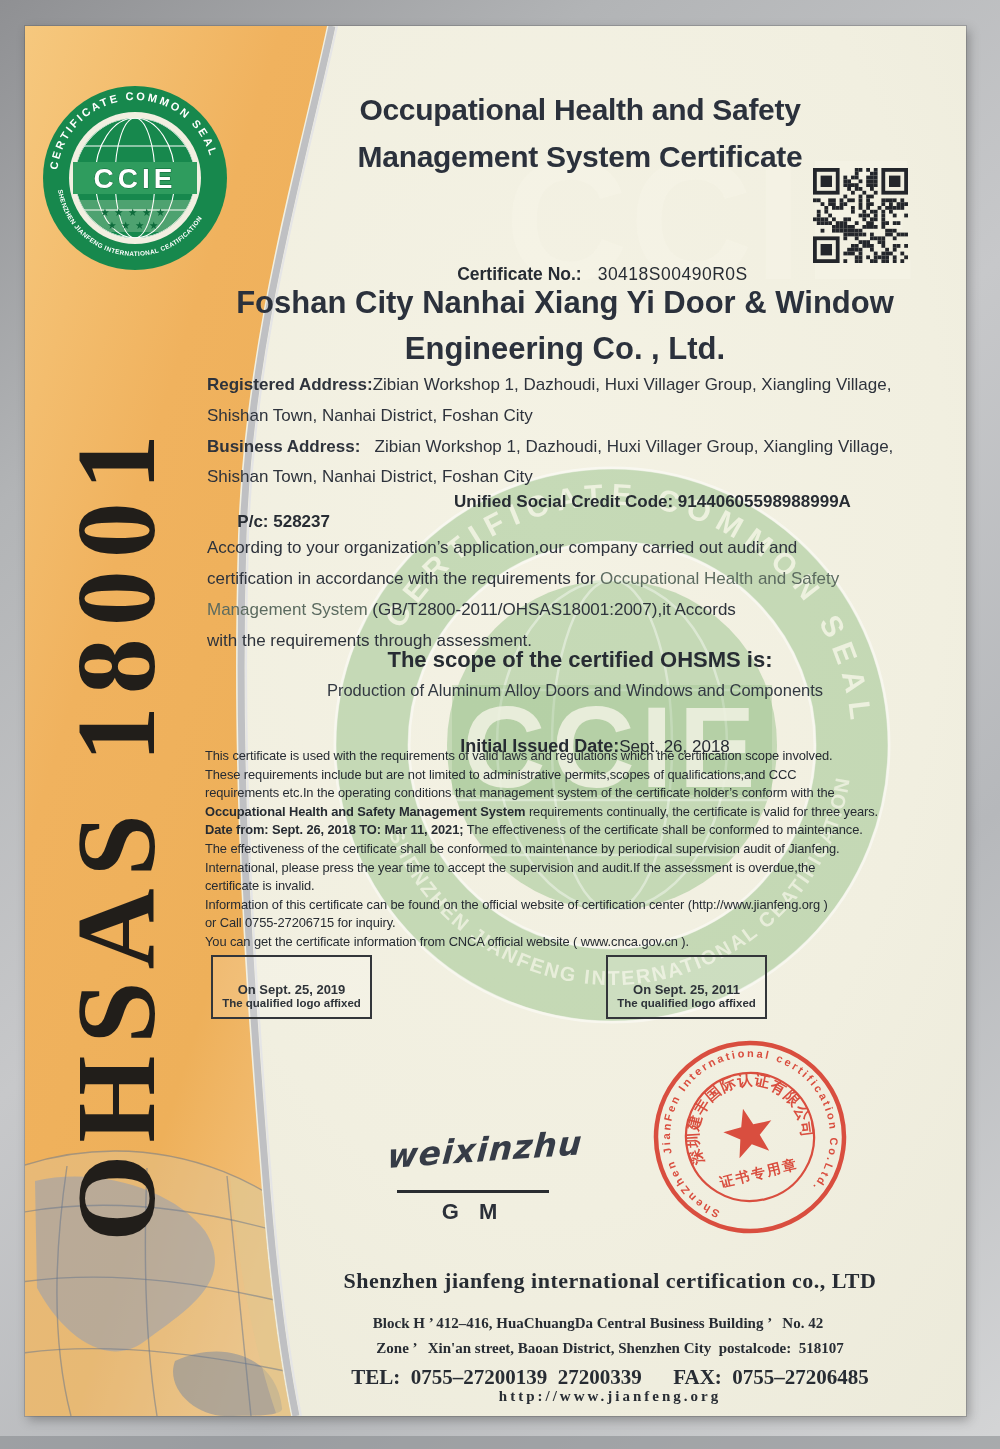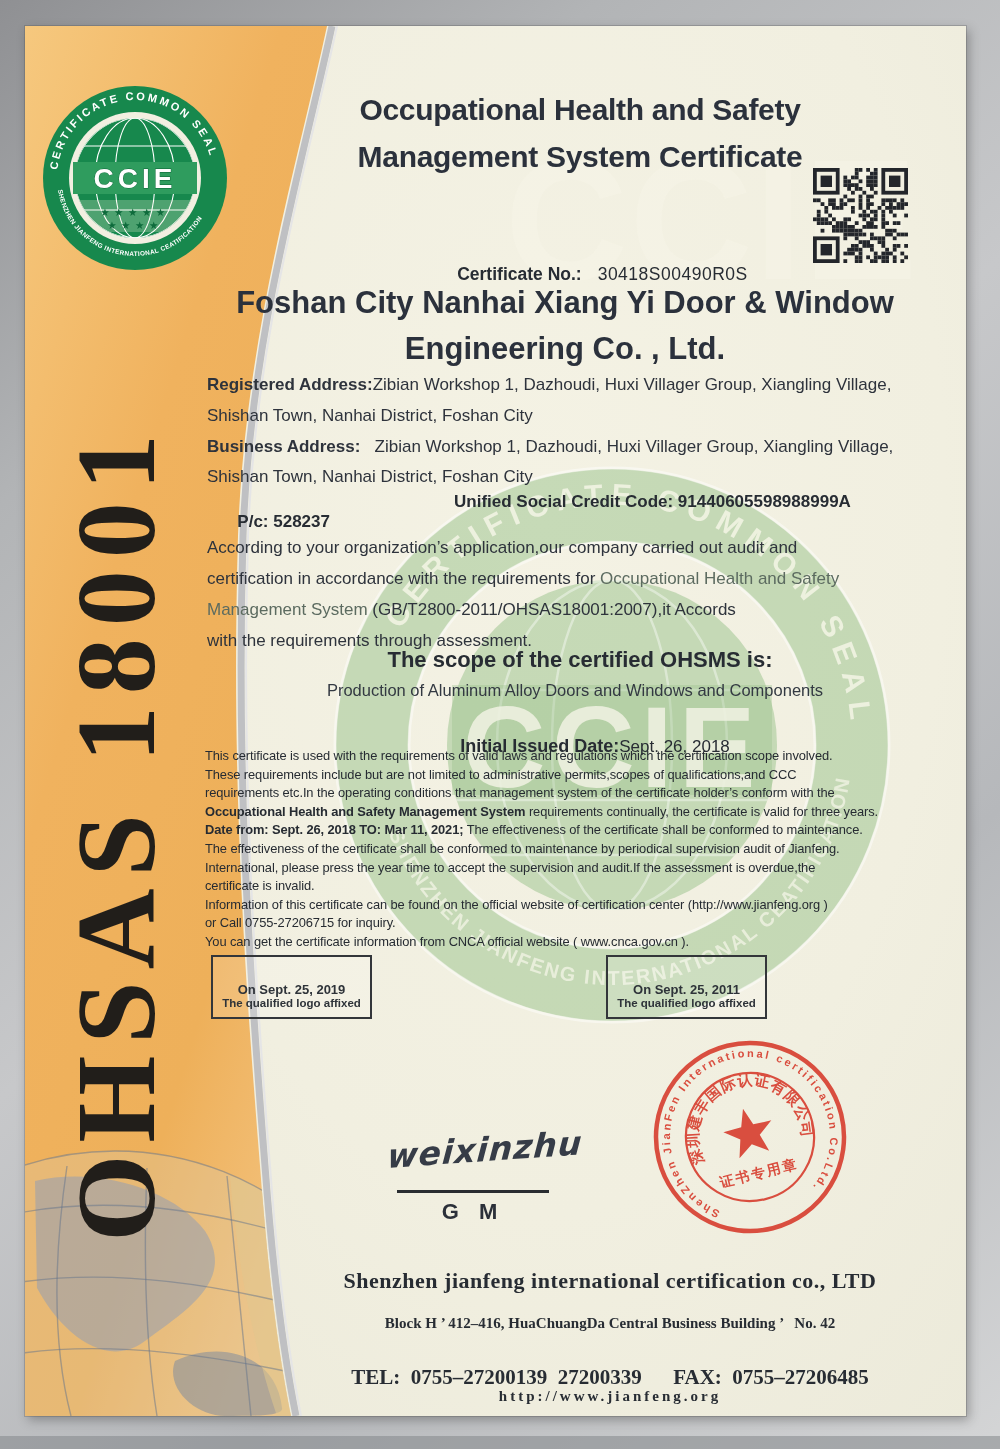--- a/index.html
+++ b/index.html
@@ -68,21 +68,21 @@
   .affix2{left:581px;}
   .sig-name{
     position:absolute;left:360px;top:1104px;width:200px;text-align:center;
     font-family:"DejaVu Sans",sans-serif;font-style:italic;font-weight:700;font-size:33px;color:#363c47;
     transform:rotate(-4deg) skewX(-8deg);letter-spacing:1px;
   }
   .sig-line{position:absolute;left:372px;top:1164px;width:152px;height:2.5px;background:#2a2d31;}
   .sig-title{position:absolute;left:372px;top:1173px;width:152px;text-align:center;font-size:22px;font-weight:700;letter-spacing:7px;color:#2b3039;}
   .stamp-svg{position:absolute;left:625px;top:1011px;opacity:.93;}
   .f-org{position:absolute;top:1242px;left:220px;width:730px;text-align:center;font-family:"Liberation Serif",serif;font-weight:700;font-size:22px;letter-spacing:.5px;}
-  .f-a1{position:absolute;top:1289px;left:220px;width:730px;text-align:center;font-family:"Liberation Serif",serif;font-weight:700;font-size:15px;white-space:pre;}
+  .f-a1{position:absolute;top:1289px;left:208px;width:730px;text-align:center;font-family:"Liberation Serif",serif;font-weight:700;font-size:15px;white-space:pre;}
   .f-a2{position:absolute;top:1314px;left:220px;width:730px;text-align:center;font-family:"Liberation Serif",serif;font-weight:700;font-size:15px;white-space:pre;}
   .f-tel{position:absolute;top:1339px;left:220px;width:730px;text-align:center;font-family:"Liberation Serif",serif;font-weight:700;font-size:21px;white-space:pre;}
   .f-url{position:absolute;top:1362px;left:220px;width:730px;text-align:center;font-family:"Liberation Serif",serif;font-weight:700;font-size:15px;letter-spacing:3px;}
 </style>
 </head>
 <body>
 
 <div class="cert">
 
   <div class="ghost-ccie">CCIE</div>
@@ -466,17 +466,18 @@
         <text font-size="15" font-weight="700" fill="#d84233" stroke="none">
           <textPath href="#stCn" startOffset="68" textLength="190">深圳建丰国际认证有限公司</textPath>
         </text>
         <path d="M100,71 L106.2,88.5 L124.7,89.0 L110.0,100.2 L115.3,118.0 L100,107.5 L84.7,118.0 L90.0,100.2 L75.3,89.0 L93.8,88.5 Z" fill="#d84233" stroke="none"></path>
         <text x="100" y="142" text-anchor="middle" font-size="14" font-weight="700" letter-spacing="2" fill="#d84233" stroke="none">证书专用章</text>
       </g>
     </svg>
 
     <div class="f-org">Shenzhen jianfeng international certification co., LTD</div>
     <div class="f-a1">Block H ’ 412–416, HuaChuangDa Central Business Building ’   No. 42</div>
+    <div class="f-a2">Zone ’   Xin'an street, Baoan District, Shenzhen City  postalcode:  518107</div>
     <div class="f-tel"><span>TEL:  0755–27200139  27200339</span><span>      </span><span>FAX:  0755–27206485</span></div>
     <div class="f-url">http://www.jianfeng.org</div>
 
   </div>
 </div>
 
 </body></html>

